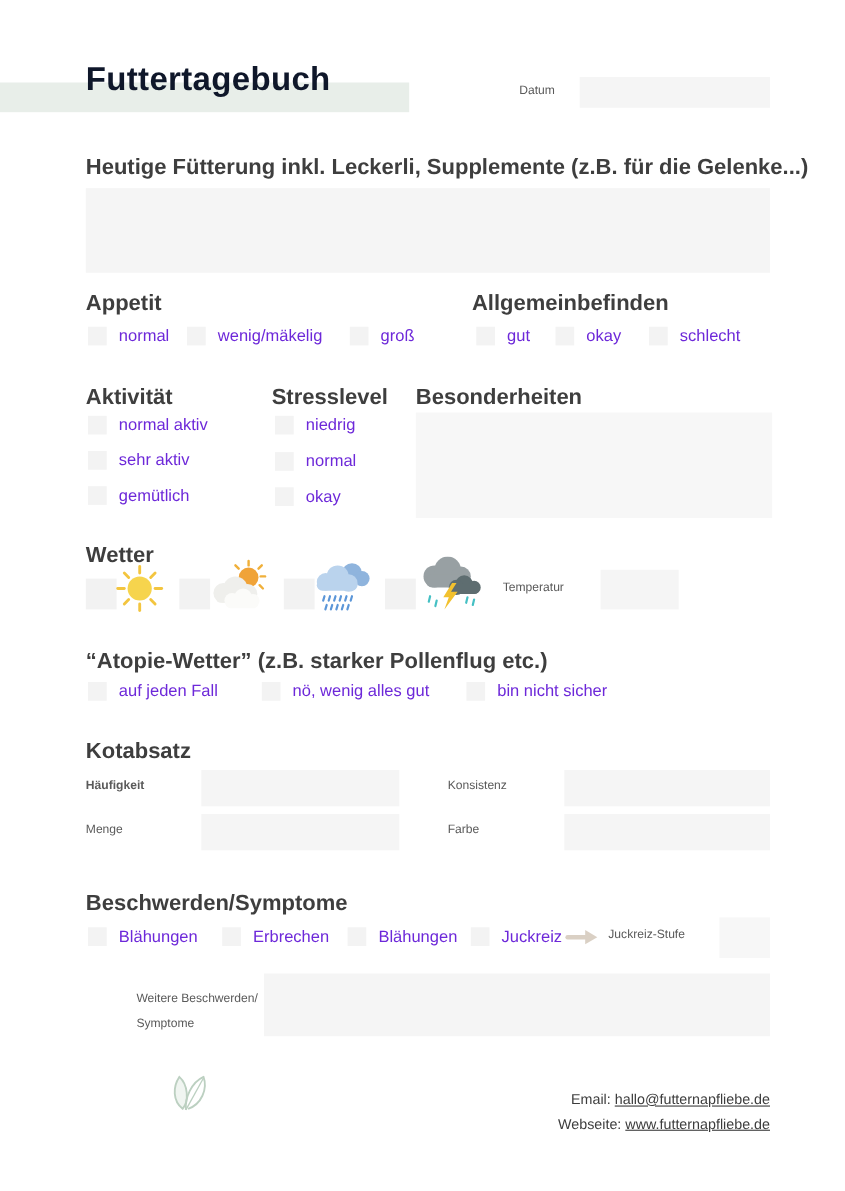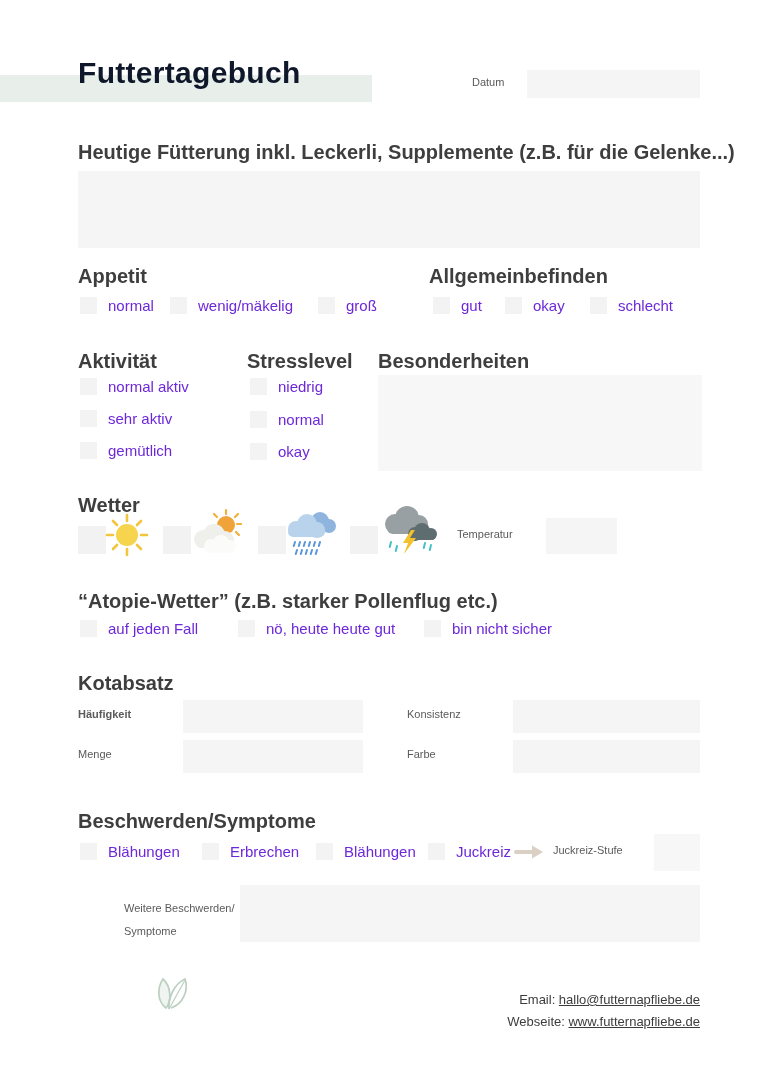--- a/index.html
+++ b/index.html
@@ -195,21 +195,21 @@
   <div class="lab" style="left:457px;top:528px;">Temperatur</div>
   <input class="fin" style="left: 546px; top: 518px; width: 71px; height: 36px;">
 
   <div class="h" style="left:78px;top:590px;">“Atopie-Wetter” (z.B. starker Pollenflug etc.)</div>
   <div class="chk" id="at0">
     <span class="box"></span>
     <span>auf jeden Fall</span>
   </div>
   <div class="chk" id="at1">
     <span class="box"></span>
-    <span>nö, heute heute gut</span>
+    <span>nö, wenig alles gut</span>
   </div>
   <div class="chk" id="at2">
     <span class="box"></span>
     <span>bin nicht sicher</span>
   </div>
 
   <div class="h" style="left:78px;top:672px;">Kotabsatz</div>
   <div class="lab" style="left:78px;top:708px;font-weight:bold;">Häufigkeit</div>
   <input class="fin" style="left: 183px; top: 700px; width: 180px; height: 33px;">
   <div class="lab" style="left:407px;top:708px;">Konsistenz</div>

